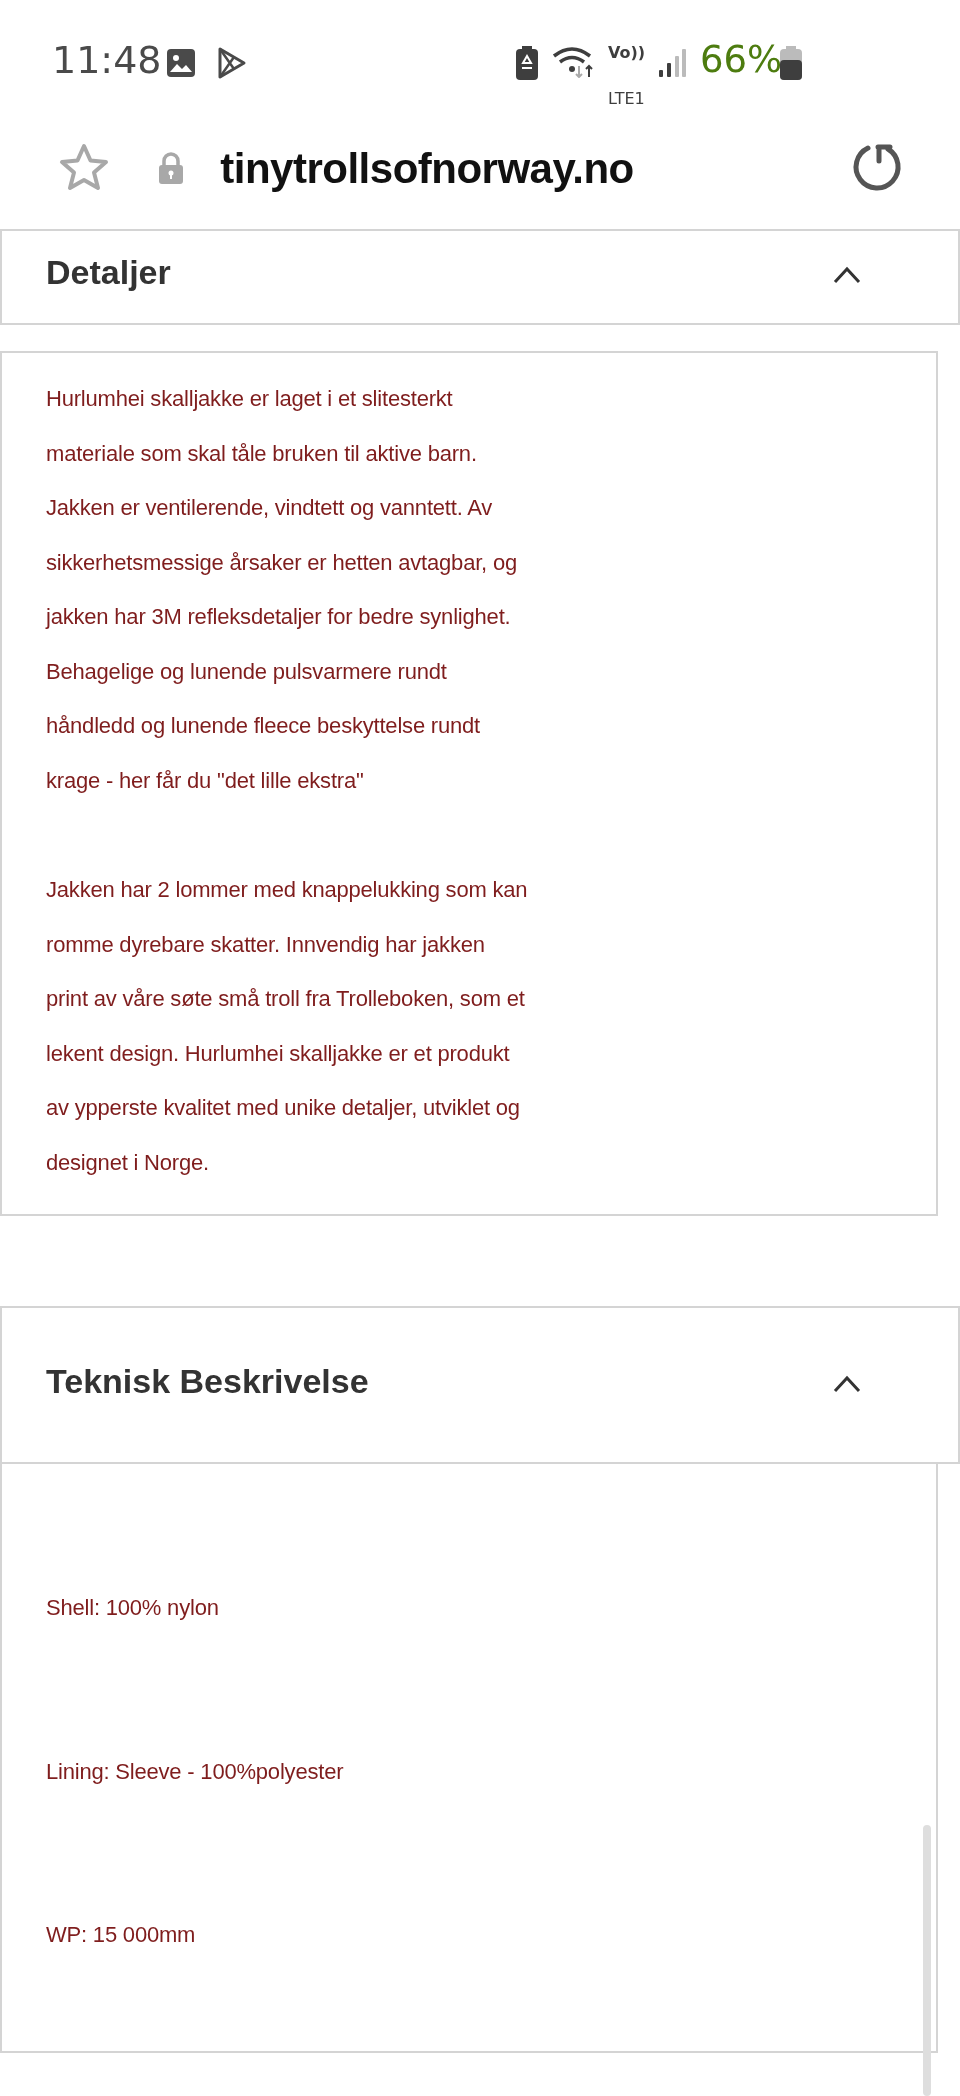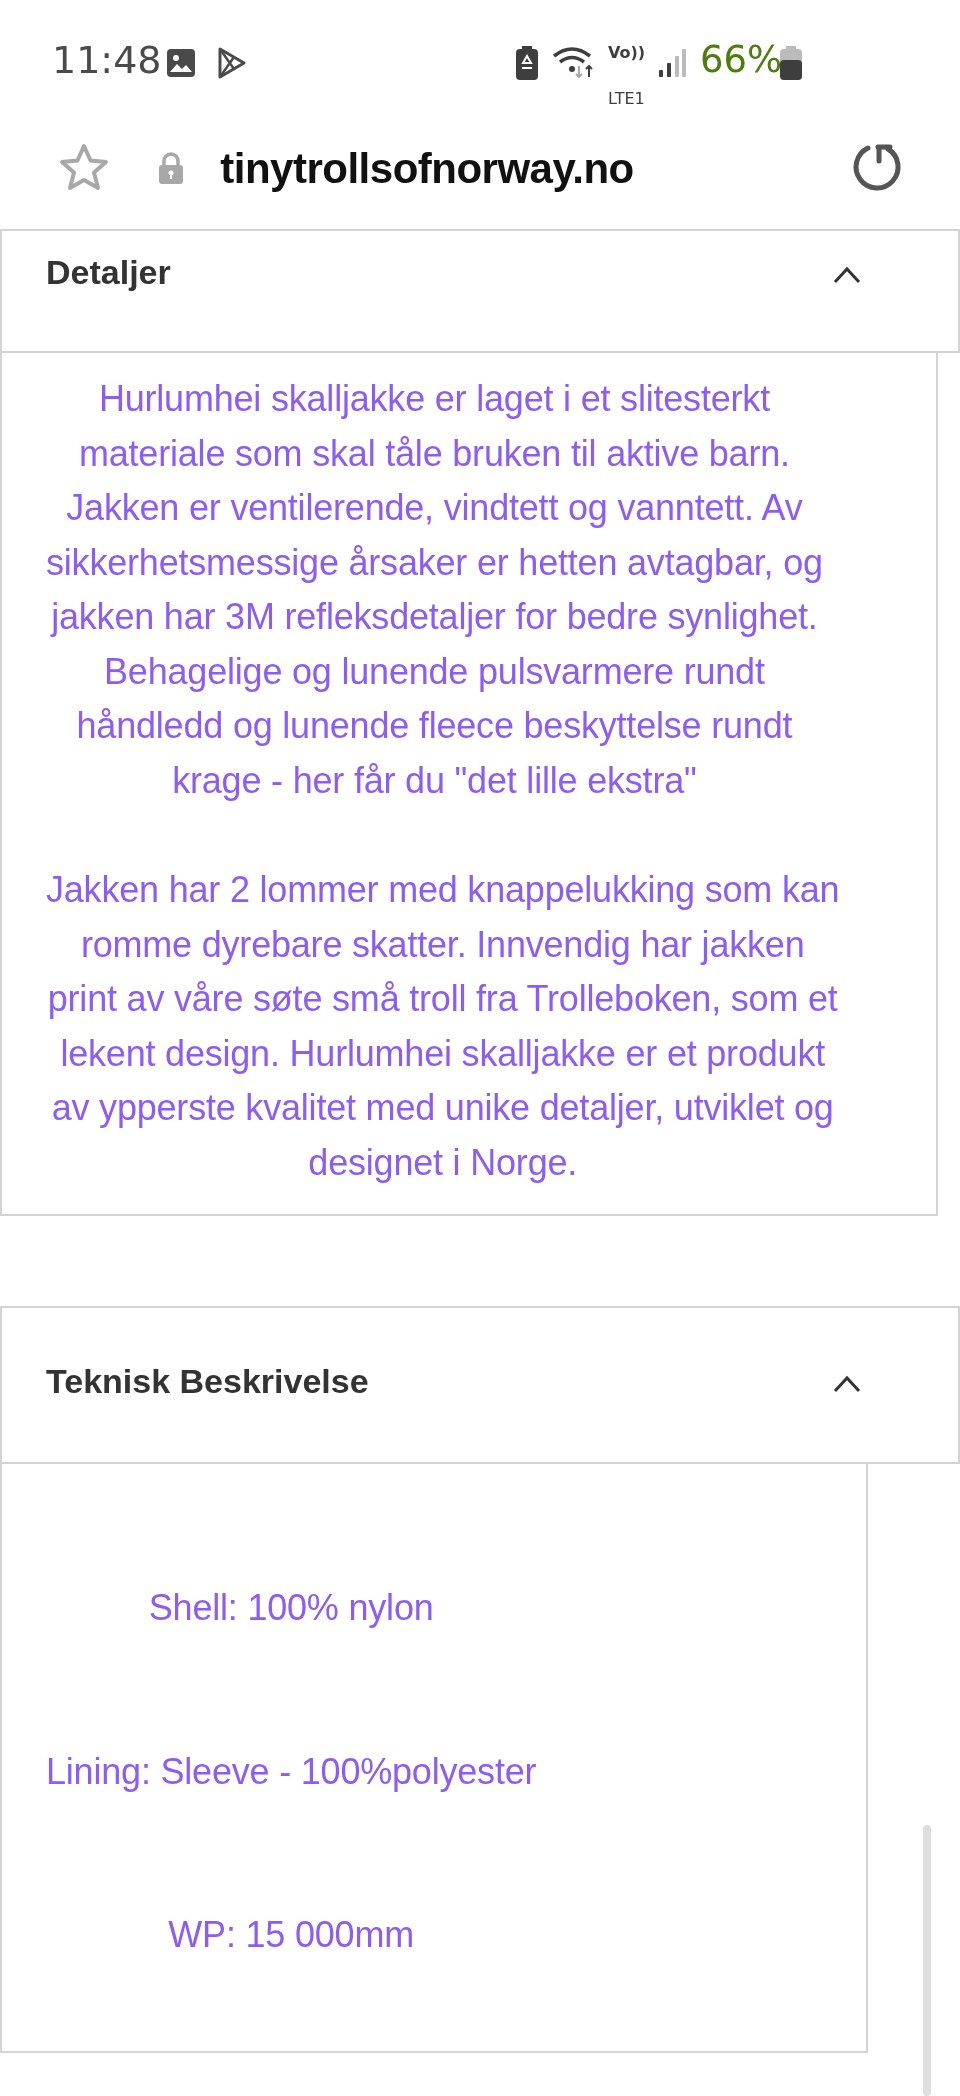--- a/index.html
+++ b/index.html
@@ -14,21 +14,21 @@
 
     
     .urlbar { position: absolute; left: 0; top: 120px; width: 960px; height: 110px; }
     .url-text { position: absolute; left: 0; width: 784px; top: 145px; text-align: center; font-size: 42px; font-weight: bold; color: #111; letter-spacing: -0.5px; padding-left: 70px; }
 
     
     .acc-head { position: absolute; left: 0; background: #fff; border: 2px solid #d4d4d4; }
     .acc-title { position: absolute; left: 44px; font-size: 34px; font-weight: bold; color: #333; }
     .acc-chevron { position: absolute; }
     .acc-body { position: absolute; left: 0; border: 2px solid #d4d4d4; background: #fff; }
-    .acc-text { position: absolute; left: 44px; font-size: 36px; line-height: 54.5px; color: #8b5cf6; white-space: pre; letter-spacing: -0.2px; text-align: center; }
+    .acc-text { position: absolute; left: 44px; font-size: 22px; line-height: 54.5px; color: #7f1d1d; white-space: pre; letter-spacing: -0.2px; }
     .tech-line { display: block; height: 54.5px; }
 
     .scrollbar-thumb { position: absolute; left: 923px; top: 1825px; width: 8px; height: 271px; background: #dedede; border-radius: 4px; }
   </style>
 </head>
 <body>
 
 <div class="statusbar">
   <span class="sb-time">11:48</span>
 
@@ -100,21 +100,21 @@
     </svg>
 </span>
 <span class="url-text">tinytrollsofnorway.no</span>
 <span class="sb-icon" style="left:848px;top:140px;">
   <svg width="56" height="56" viewBox="0 0 56 56">
       <path d="M20 8 A21 21 0 1 0 40 9" fill="none" stroke="#555" stroke-width="5" stroke-linecap="round"></path>
       <path d="M30 7 L42 7 M31 7 L31 21" stroke="#555" stroke-width="5" stroke-linecap="round" fill="none"></path>
     </svg>
 </span>
 
-<div class="acc-head" style="top:229px;width:960px;height:124px;">
+<div class="acc-head" style="top:229px;width:960px;height:96px;">
   <span class="acc-title" style="top:22px;">Detaljer</span>
   <span class="acc-chevron" style="left:830px;top:34px;">
     <svg width="30" height="20" viewBox="0 0 30 20">
         <path d="M3 17 L15 4 L27 17" fill="none" stroke="#333" stroke-width="3"></path>
       </svg>
   </span>
 </div>
 <div class="acc-body" style="top:351px;width:938px;height:865px;">
   <div class="acc-text" style="top:19px;">Hurlumhei skalljakke er laget i et slitesterkt
 materiale som skal tåle bruken til aktive barn.
@@ -133,21 +133,21 @@
 </div>
 
 <div class="acc-head" style="top:1306px;width:960px;height:158px;padding-left:11px;">
   <span class="acc-title" style="top:54px;">Teknisk Beskrivelse</span>
   <span class="acc-chevron" style="left:830px;top:66px;">
     <svg width="30" height="20" viewBox="0 0 30 20">
         <path d="M3 17 L15 4 L27 17" fill="none" stroke="#333" stroke-width="3"></path>
       </svg>
   </span>
 </div>
-<div class="acc-body" style="top:1462px;width:868px;height:591px;">
+<div class="acc-body" style="top:1462px;width:938px;height:591px;">
   <div class="acc-text" style="top:8px;">
     <span class="tech-line">Shell: 100% nylon</span>
     <span class="tech-line">Lining: Sleeve - 100%polyester</span>
     <span class="tech-line">WP: 15 000mm</span>
     
     
     
     
     
     

